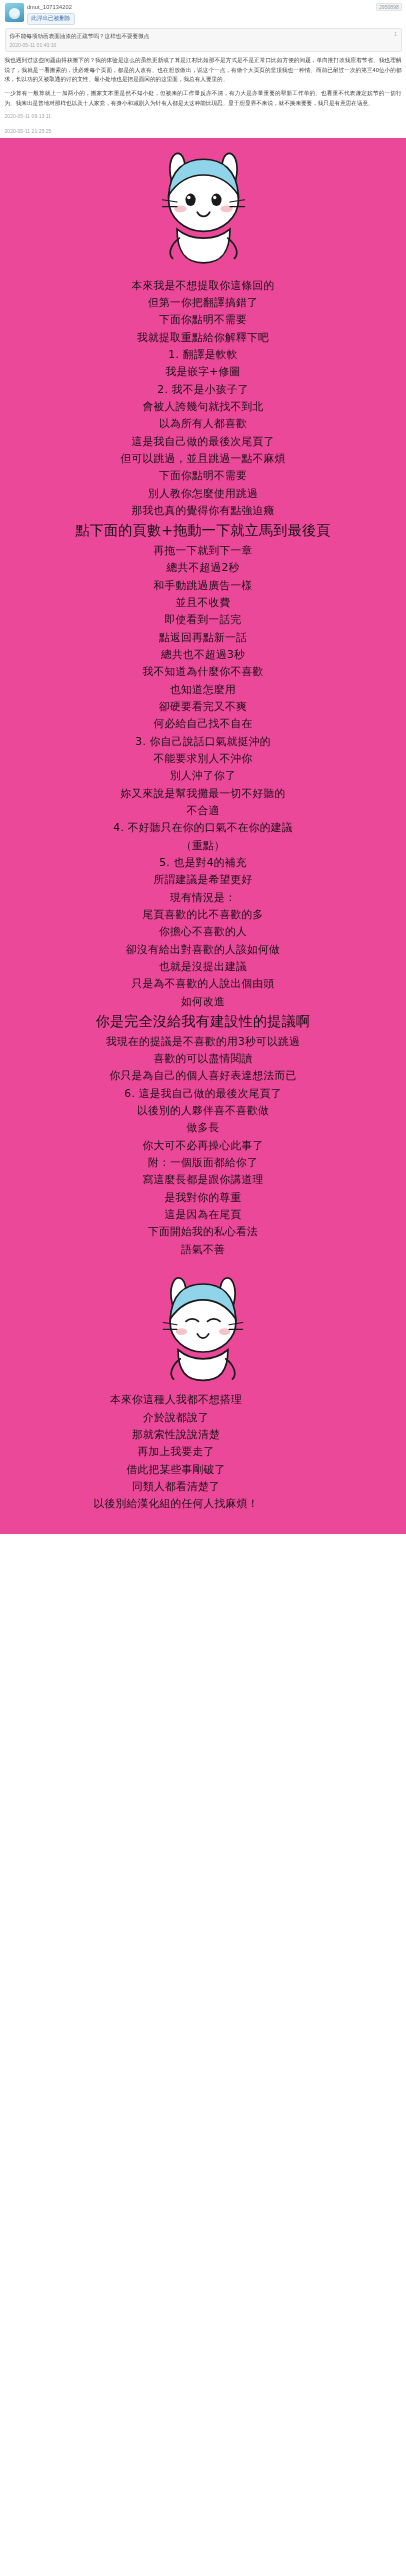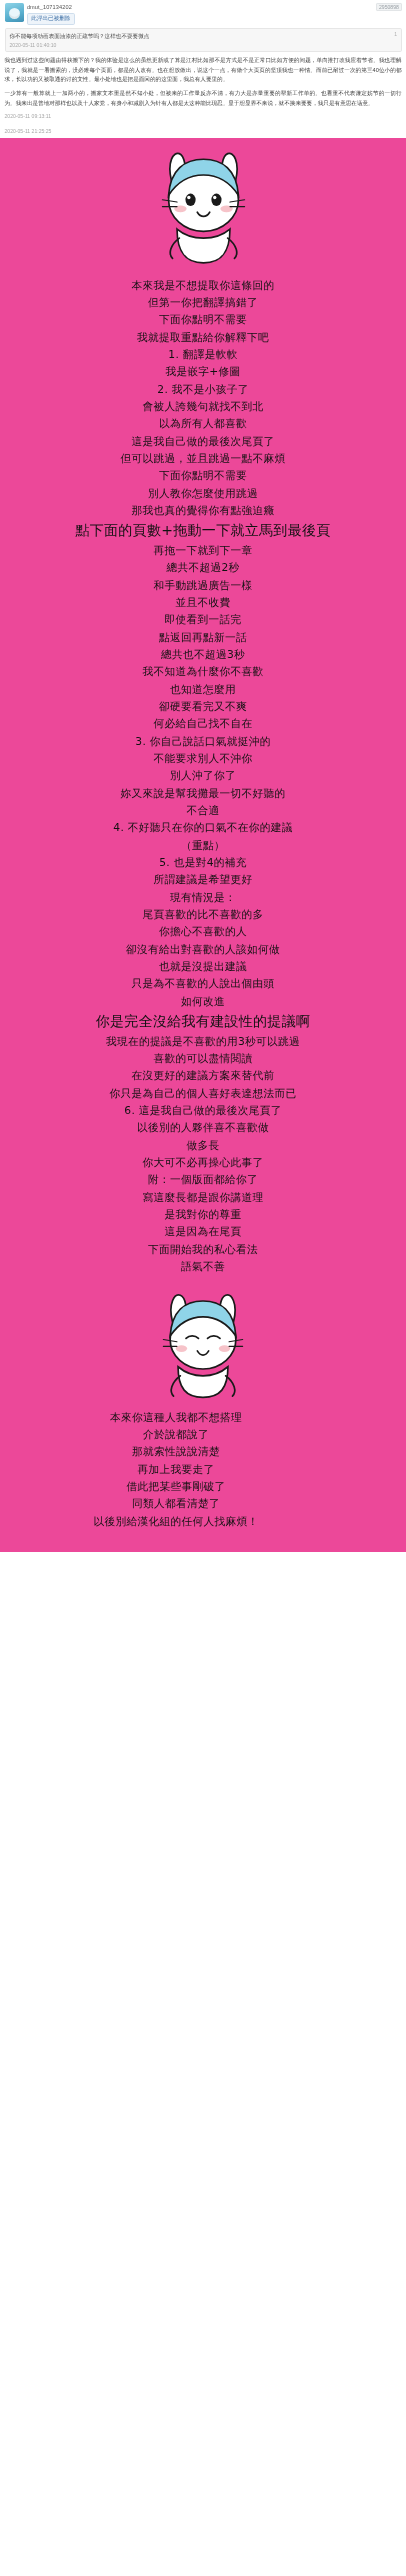--- a/index.html
+++ b/index.html
@@ -266,21 +266,20 @@
     <span class="ln">現有情況是：</span>
     <span class="ln">尾頁喜歡的比不喜歡的多</span>
     <span class="ln">你擔心不喜歡的人</span>
     <span class="ln">卻沒有給出對喜歡的人該如何做</span>
     <span class="ln">也就是沒提出建議</span>
     <span class="ln">只是為不喜歡的人說出個由頭</span>
     <span class="ln">如何改進</span>
     <span class="ln small">你是完全沒給我有建設性的提議啊</span>
     <span class="ln">我現在的提議是不喜歡的用3秒可以跳過</span>
     <span class="ln">喜歡的可以盡情閱讀</span>
-    <span class="ln">在沒更好的建議方案來替代前</span>
     <span class="ln">你只是為自己的個人喜好表達想法而已</span>
     <span class="ln">6. 這是我自己做的最後次尾頁了</span>
     <span class="ln">以後別的人夥伴喜不喜歡做</span>
     <span class="ln">做多長</span>
     <span class="ln">你大可不必再操心此事了</span>
     <span class="ln">附：一個版面都給你了</span>
     <span class="ln">寫這麼長都是跟你講道理</span>
     <span class="ln">是我對你的尊重</span>
     <span class="ln">這是因為在尾頁</span>
     <span class="ln">下面開始我的私心看法</span>

